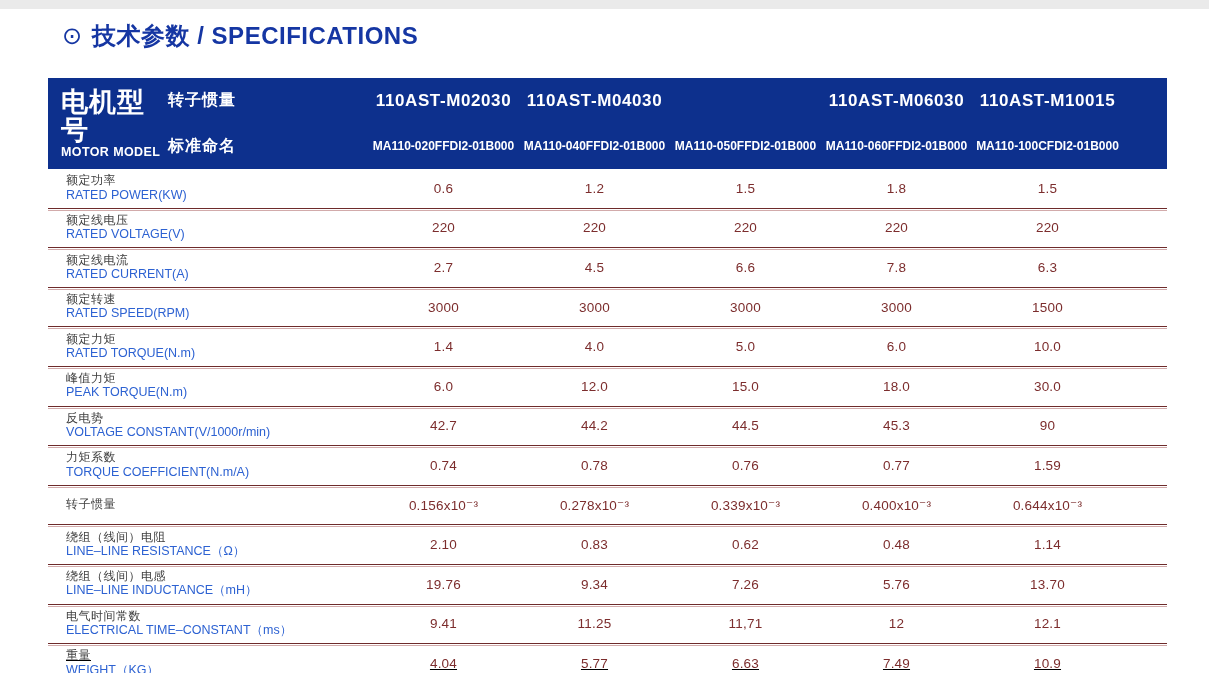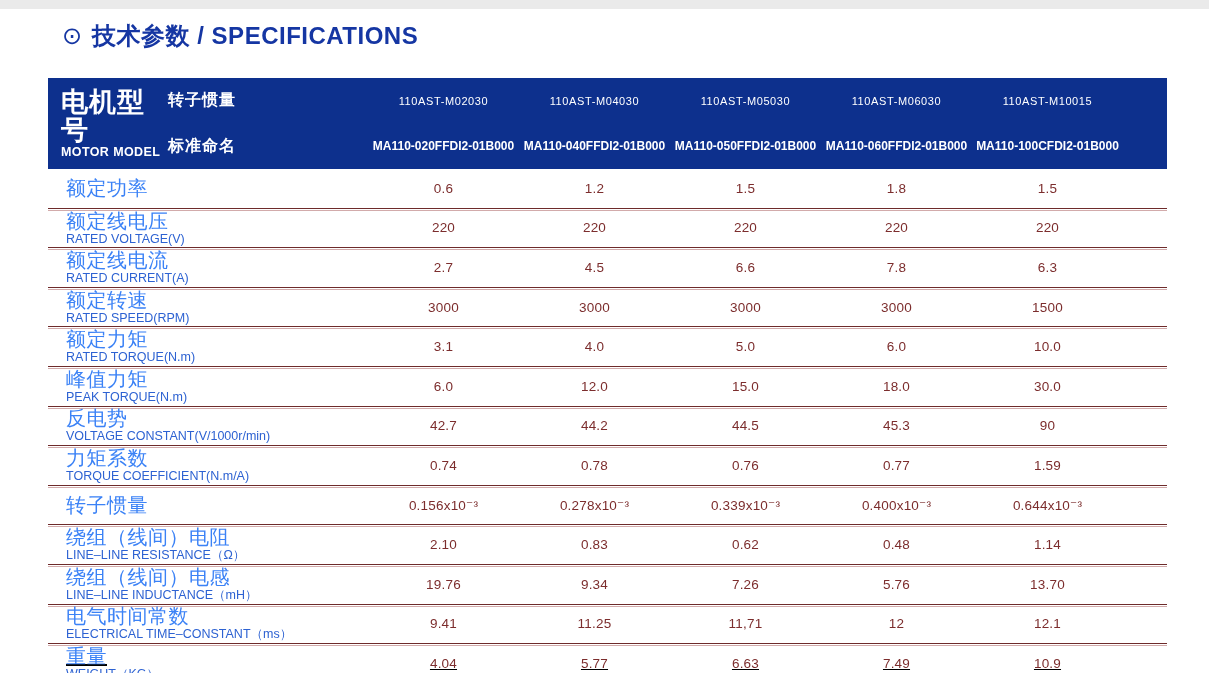--- a/index.html
+++ b/index.html
@@ -40,21 +40,21 @@
     padding-left: 13px;
   }
   .hdr-motor-cn { font-size: 27px; font-weight: bold; line-height: 1.05; letter-spacing: 1px; }
   .hdr-motor-en { font-size: 12.5px; font-weight: bold; letter-spacing: 0.4px; margin-top: 1px; }
   .hdr-name-label {
     display: flex; align-items: center; font-size: 16px; font-weight: bold;
     letter-spacing: 1px;
   }
   .hdr-col-simple {
     display: flex; align-items: center; justify-content: center;
-    font-size: 11px; font-weight: normal; letter-spacing: 0.6px;
+    font-size: 17px; font-weight: bold; letter-spacing: 0.6px;
   }
   .hdr-col-standard {
     display: flex; align-items: center; justify-content: center;
     font-size: 12px; font-weight: bold; letter-spacing: 0px;
   }
 
   
   .row {
     height: 39.6px;
     display: grid;
@@ -65,21 +65,21 @@
     background: transparent;
   }
   .row::after {
     content: ""; position: absolute; left: 0; right: 0; bottom: -3px;
     height: 1px; background: #d2abab;
   }
   .row:last-child { border-bottom: 1px solid #c9c9c9; text-decoration: underline; }
   .row:last-child::after { display: none; }
 
   .label-cell { padding-left: 18px; line-height: 1.1; }
-  .label-cn { color: #3b82f6; font-size: 20px; letter-spacing: 0.5px; }
+  .label-cn { color: #404040; font-size: 12px; letter-spacing: 0.5px; }
   .label-en { color: #2d62d2; font-size: 12.5px; margin-top: 1px; }
   .val {
     color: #7c2d2d; font-size: 13.5px; text-align: center;
     letter-spacing: 0.2px;
   }
 </style>
 </head>
 <body>
 
 <div class="top-strip"></div>
@@ -93,37 +93,37 @@
 
   <div class="table-header">
     <div class="hdr-motor">
       <div class="hdr-motor-cn">电机型号</div>
       <div class="hdr-motor-en">MOTOR MODEL</div>
     </div>
 
     <div class="hdr-name-label" style="grid-row:1; grid-column:2;">转子惯量</div>
     <div class="hdr-col-simple" style="grid-row:1; grid-column:3;">110AST-M02030</div>
     <div class="hdr-col-simple" style="grid-row:1; grid-column:4;">110AST-M04030</div>
-    <div class="hdr-col-simple" style="grid-row:1; grid-column:5;">110AST-M05030</div>
     <div class="hdr-col-simple" style="grid-row:1; grid-column:6;">110AST-M06030</div>
     <div class="hdr-col-simple" style="grid-row:1; grid-column:7;">110AST-M10015</div>
 
     <div class="hdr-name-label" style="grid-row:2; grid-column:2;">标准命名</div>
     <div class="hdr-col-standard" style="grid-row:2; grid-column:3;">MA110-020FFDI2-01B000</div>
     <div class="hdr-col-standard" style="grid-row:2; grid-column:4;">MA110-040FFDI2-01B000</div>
     <div class="hdr-col-standard" style="grid-row:2; grid-column:5;">MA110-050FFDI2-01B000</div>
     <div class="hdr-col-standard" style="grid-row:2; grid-column:6;">MA110-060FFDI2-01B000</div>
     <div class="hdr-col-standard" style="grid-row:2; grid-column:7;">MA110-100CFDI2-01B000</div>
   </div>
 
   <div class="table-body">
 
     <div class="row">
       <div class="label-cell">
         <div class="label-cn">额定功率</div>
+        <div class="label-en">RATED POWER(KW)</div>
       </div>
       <div class="val">0.6</div>
       <div class="val">1.2</div>
       <div class="val">1.5</div>
       <div class="val">1.8</div>
       <div class="val">1.5</div>
     </div>
 
     <div class="row">
       <div class="label-cell">
@@ -159,21 +159,21 @@
       <div class="val">3000</div>
       <div class="val">3000</div>
       <div class="val">1500</div>
     </div>
 
     <div class="row">
       <div class="label-cell">
         <div class="label-cn">额定力矩</div>
         <div class="label-en">RATED TORQUE(N.m)</div>
       </div>
-      <div class="val">3.1</div>
+      <div class="val">1.4</div>
       <div class="val">4.0</div>
       <div class="val">5.0</div>
       <div class="val">6.0</div>
       <div class="val">10.0</div>
     </div>
 
     <div class="row">
       <div class="label-cell">
         <div class="label-cn">峰值力矩</div>
         <div class="label-en">PEAK TORQUE(N.m)</div>

